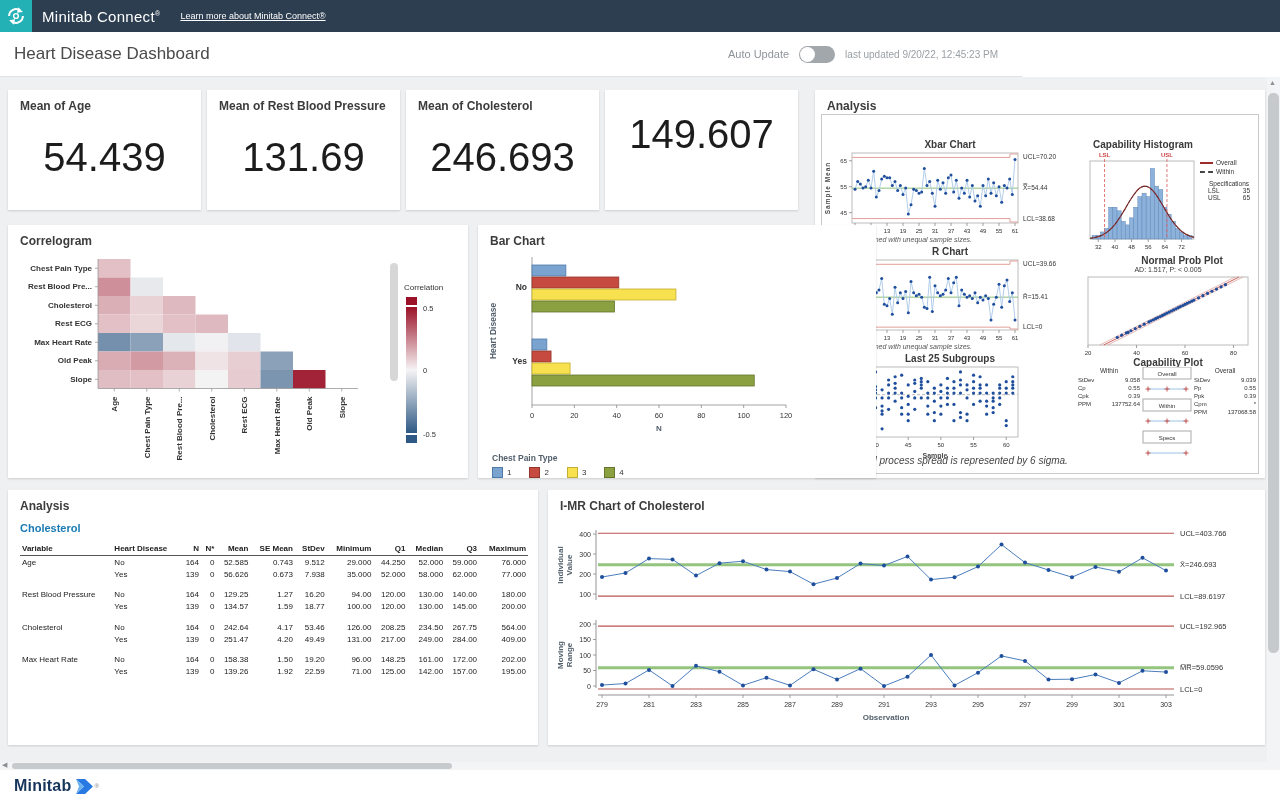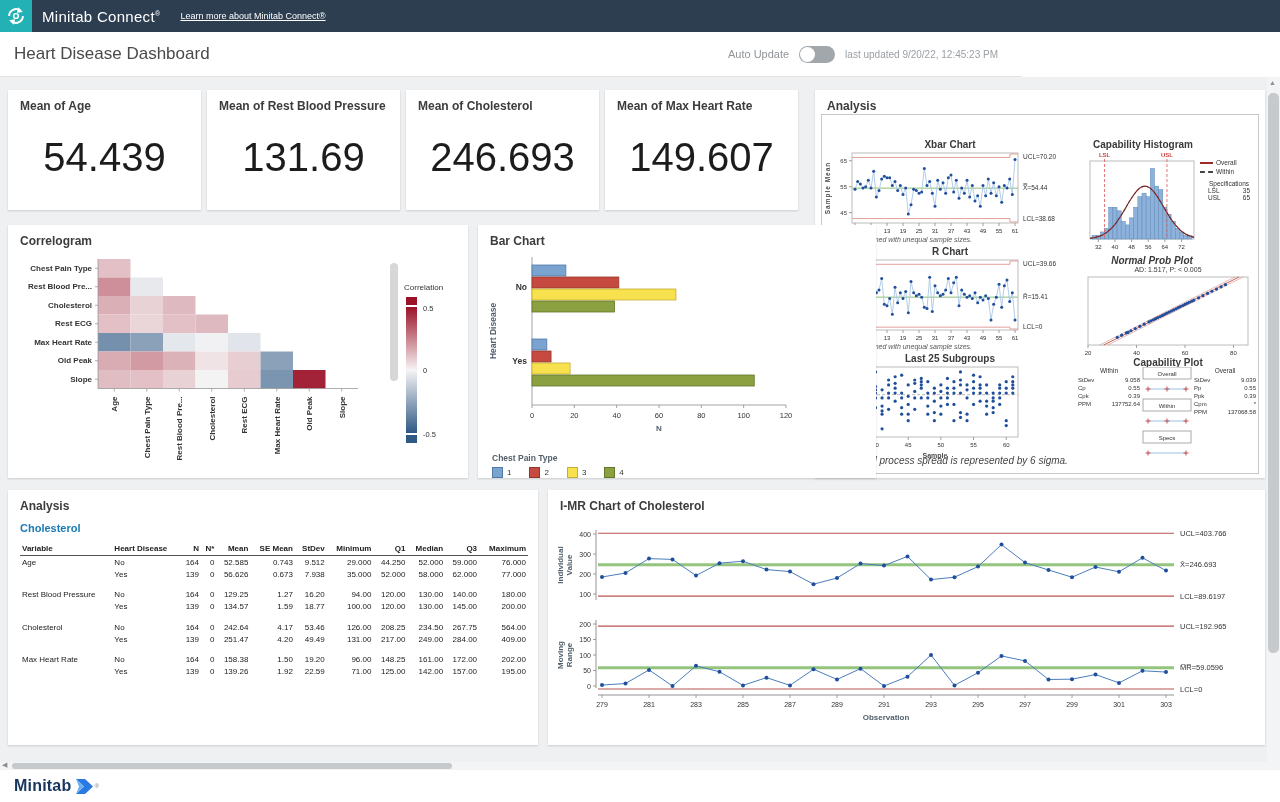--- a/index.html
+++ b/index.html
@@ -106,21 +106,20 @@
   </div>
   <div class="panel" style="left:207px;top:13px;width:193px;height:120px;">
     <div class="panel-title">Mean of Rest Blood Pressure</div>
     <div class="kpi-val">131.69</div>
   </div>
   <div class="panel" style="left:406px;top:13px;width:193px;height:120px;">
     <div class="panel-title">Mean of Cholesterol</div>
     <div class="kpi-val">246.693</div>
   </div>
   <div class="panel" style="left:605px;top:13px;width:193px;height:120px;">
-    <div class="panel-title">Mean of Max Heart Rate</div>
     <div class="kpi-val">149.607</div>
   </div>
 
   <div class="panel" style="left:815px;top:13px;width:450px;height:388px;">
     <div class="panel-title">Analysis</div>
     <div class="spbox">
 
       <div class="sp-sub" style="left:0;top:24px;width:256px;">Xbar Chart</div>
       <svg id="svg-xbar" width="256" height="86" style="position:absolute;left:0;top:34px;">
           <rect x="30" y="4" width="166" height="70" fill="#fff" stroke="#bcbcbc"></rect>
@@ -540,21 +539,21 @@
         <div class="spec-row">
             <span>LSL</span>
             <span>35</span>
           </div>
         <div class="spec-row">
             <span>USL</span>
             <span>65</span>
           </div>
       </div>
 
-      <div class="sp-sub" style="left:240px;top:140px;width:180px;font-style:italic;">Normal Prob Plot</div>
+      <div class="sp-sub" style="left:270px;top:140px;width:180px;">Normal Prob Plot</div>
       <div class="sp-subtl" style="left:256px;top:151px;width:180px;">AD: 1.517, P: &lt; 0.005</div>
       <svg id="svg-prob" width="176" height="82" style="position:absolute;left:258px;top:160px;">
           <rect x="8" y="2" width="160" height="68" fill="#fff" stroke="#bcbcbc"></rect>
           <line x1="23.75757575757575" y1="70" x2="159.03030303030303" y2="2" stroke="#c86058" stroke-width="1"></line>
           <line x1="19.75757575757575" y1="70" x2="155.03030303030303" y2="2" stroke="#d89a95" stroke-width="0.7"></line>
           <line x1="27.75757575757575" y1="70" x2="163.03030303030303" y2="2" stroke="#d89a95" stroke-width="0.7"></line>
           <circle cx="37.333333333333336" cy="62.32258064516129" r="1.6" fill="#1f4e9c"></circle>
           <circle cx="41.696969696969695" cy="60.12903225806452" r="1.6" fill="#1f4e9c"></circle>
           <circle cx="46.3030303030303" cy="57.93548387096773" r="1.6" fill="#1f4e9c"></circle>
           <circle cx="48" cy="57.387096774193544" r="1.6" fill="#1f4e9c"></circle>

